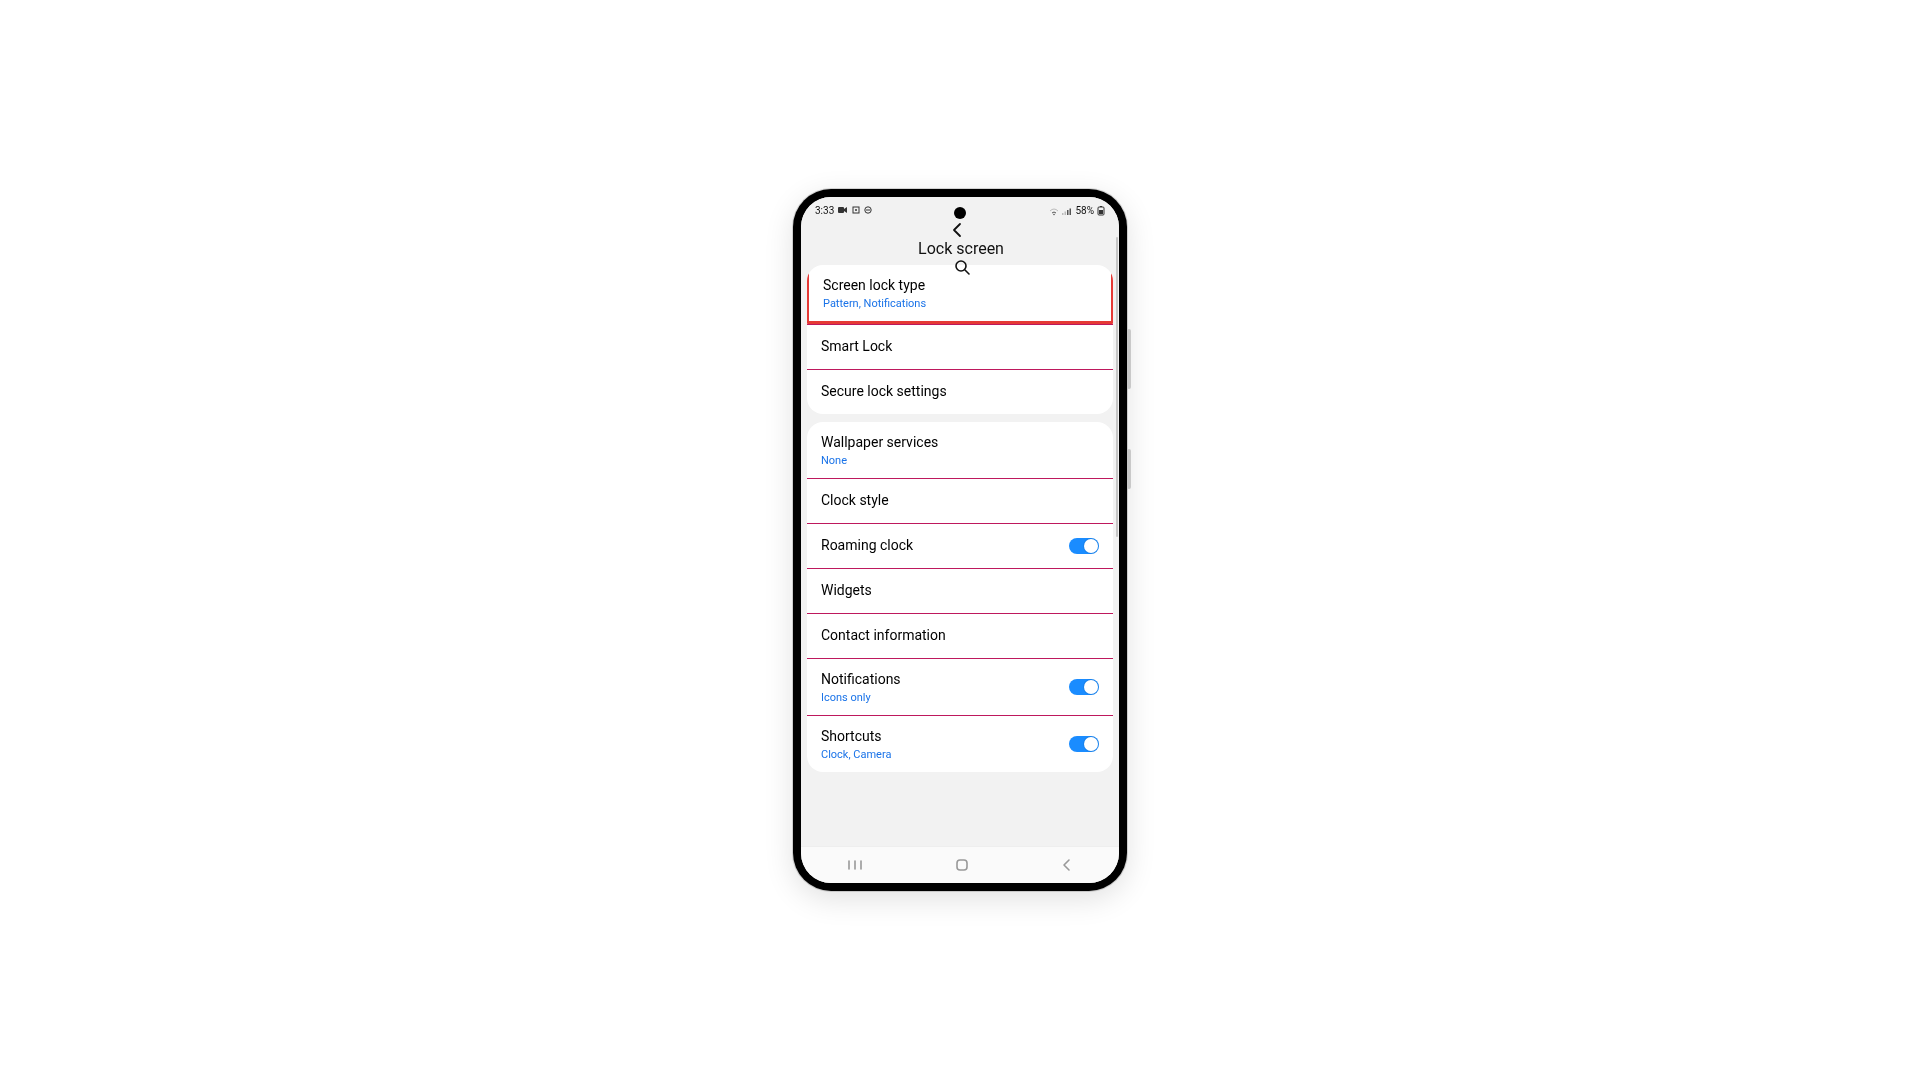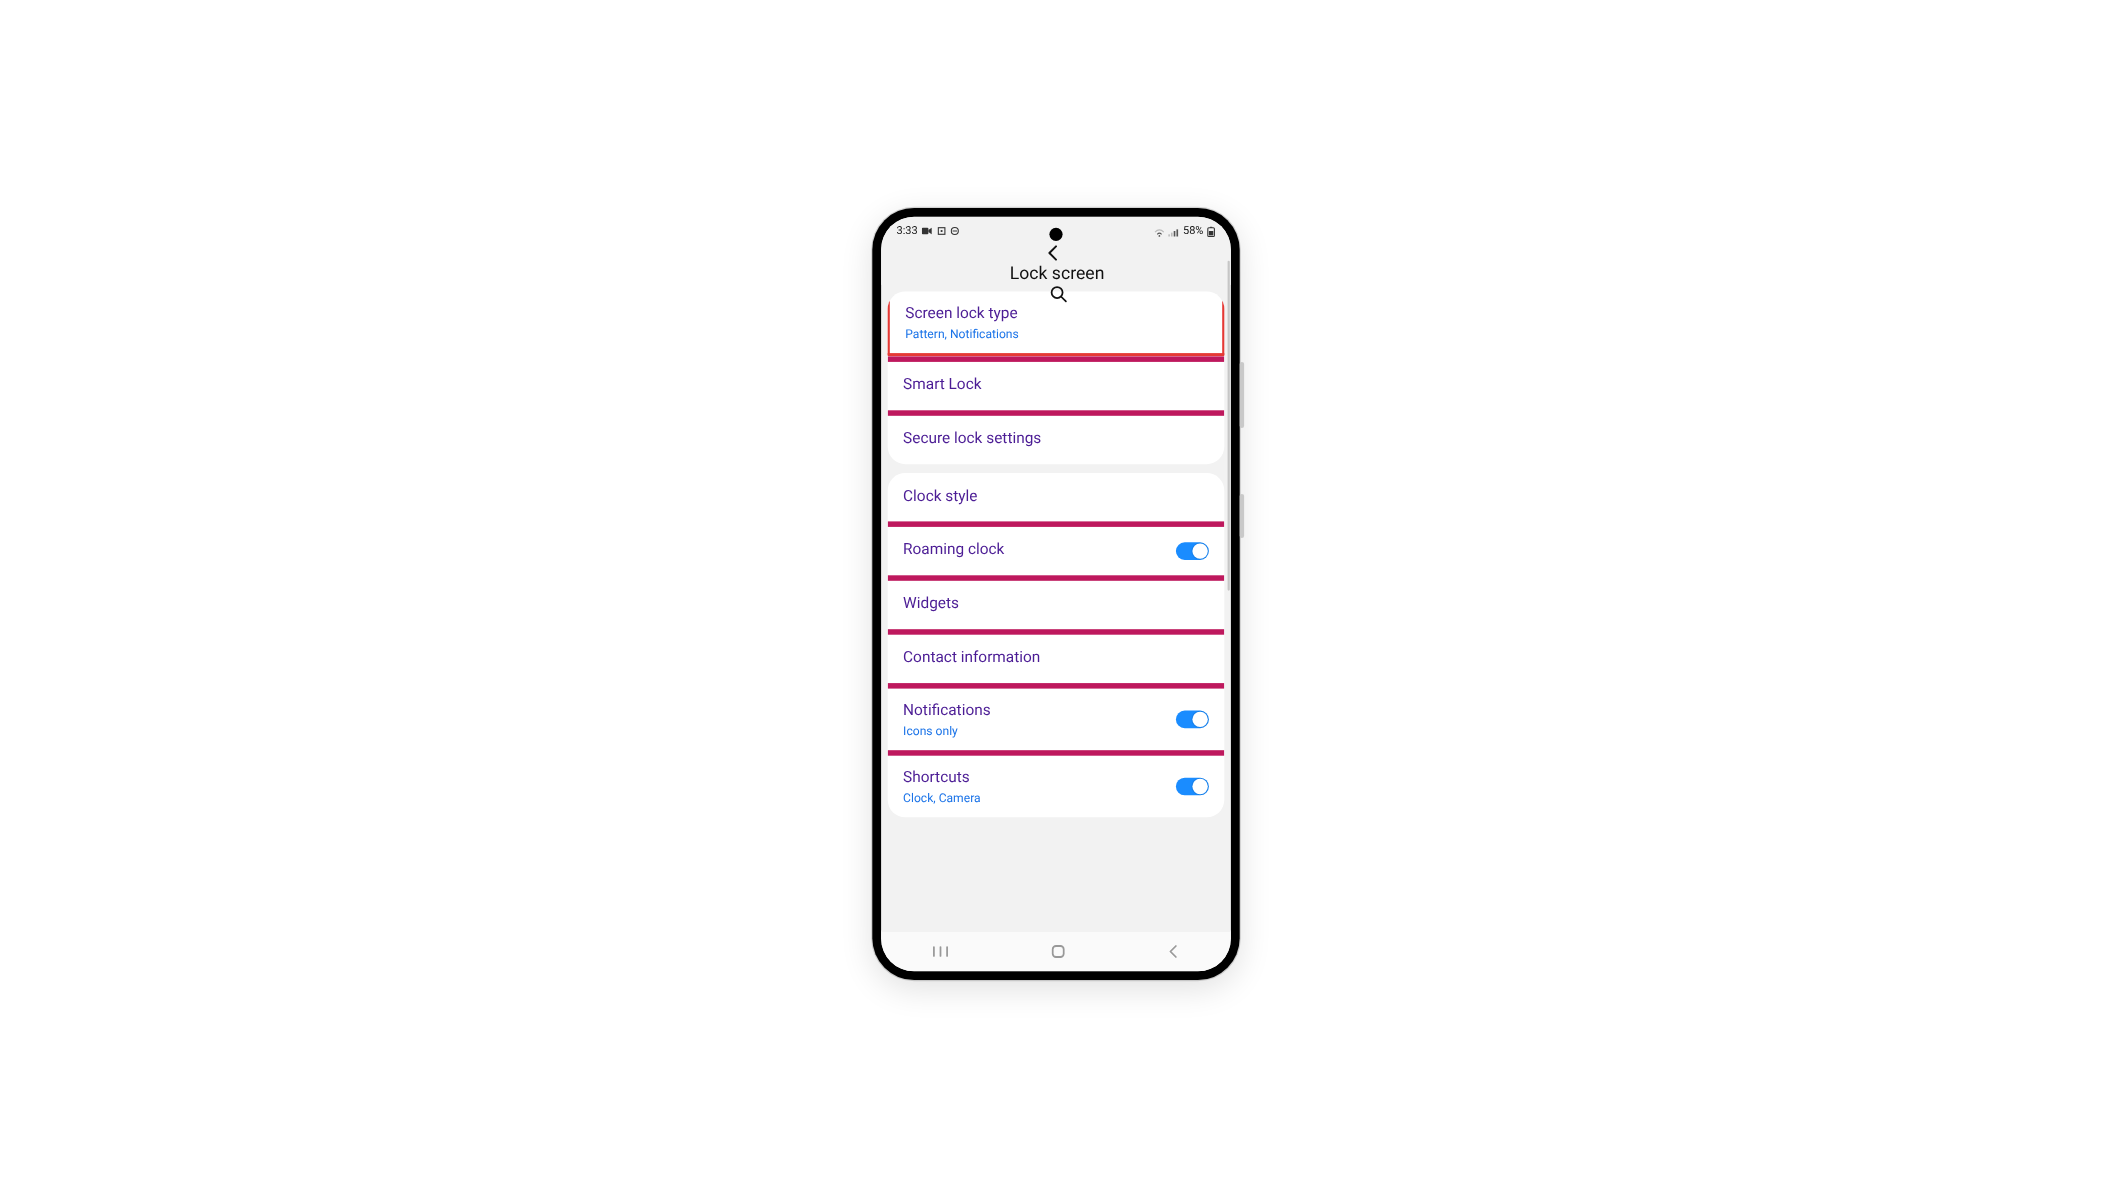--- a/index.html
+++ b/index.html
@@ -103,26 +103,26 @@
     background: #ffffff;
     border-radius: 16px;
     margin: 8px 6px;
     overflow: hidden;
   }
   .group.first { margin-top: 6px; }
   .row {
     display: flex;
     align-items: center;
     padding: 11px 14px;
-    border-top: 5px solid #be185d;
+    border-top: 1px solid #be185d;
     min-height: 22px;
   }
   .row:first-child { border-top: none; }
   .row-text { flex: 1; display: flex; flex-direction: column; }
-  .row-title { font-size: 14px; color: #4c1d95; line-height: 1.35; }
+  .row-title { font-size: 14px; color: #000000; line-height: 1.35; }
   .row-sub { font-size: 11px; color: #1a73e8; margin-top: 2px; }
   .highlight {
     border: 3px solid #e53935;
     border-radius: 3px;
     margin: 0 -1px;
   }
 
   
   .toggle {
     width: 30px;
@@ -256,20 +256,26 @@
             <div class="row-text">
               <span class="row-title">Secure lock settings</span>
             </div>
           </div>
         </div>
 
 
         <div class="group">
           <div class="row">
             <div class="row-text">
+              <span class="row-title">Wallpaper services</span>
+              <span class="row-sub">None</span>
+            </div>
+          </div>
+          <div class="row">
+            <div class="row-text">
               <span class="row-title">Clock style</span>
             </div>
           </div>
           <div class="row">
             <div class="row-text">
               <span class="row-title">Roaming clock</span>
             </div>
             <div class="toggle on">
                 <div class="knob"></div>
               </div>

